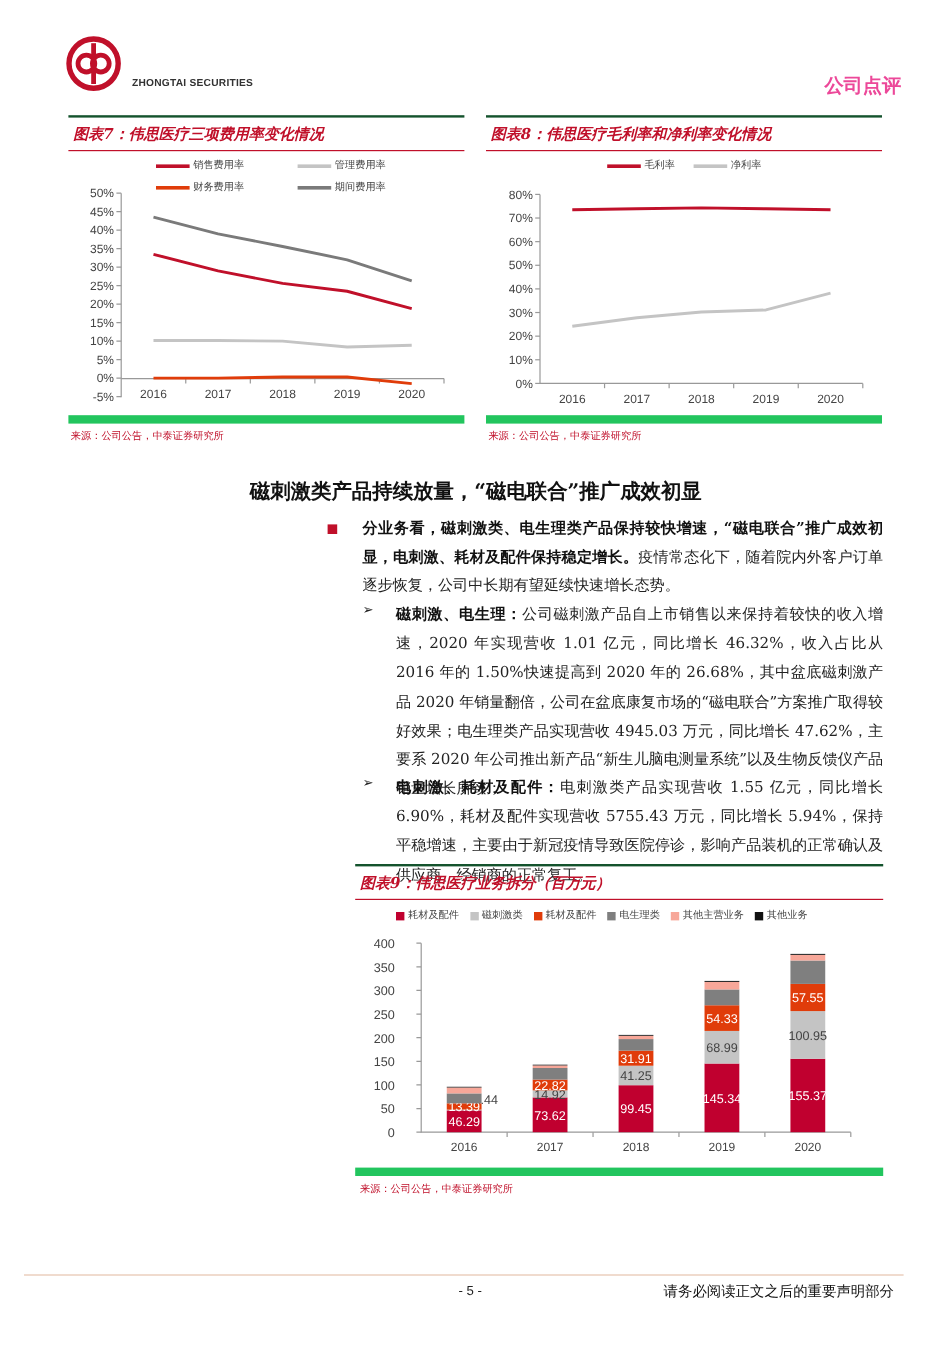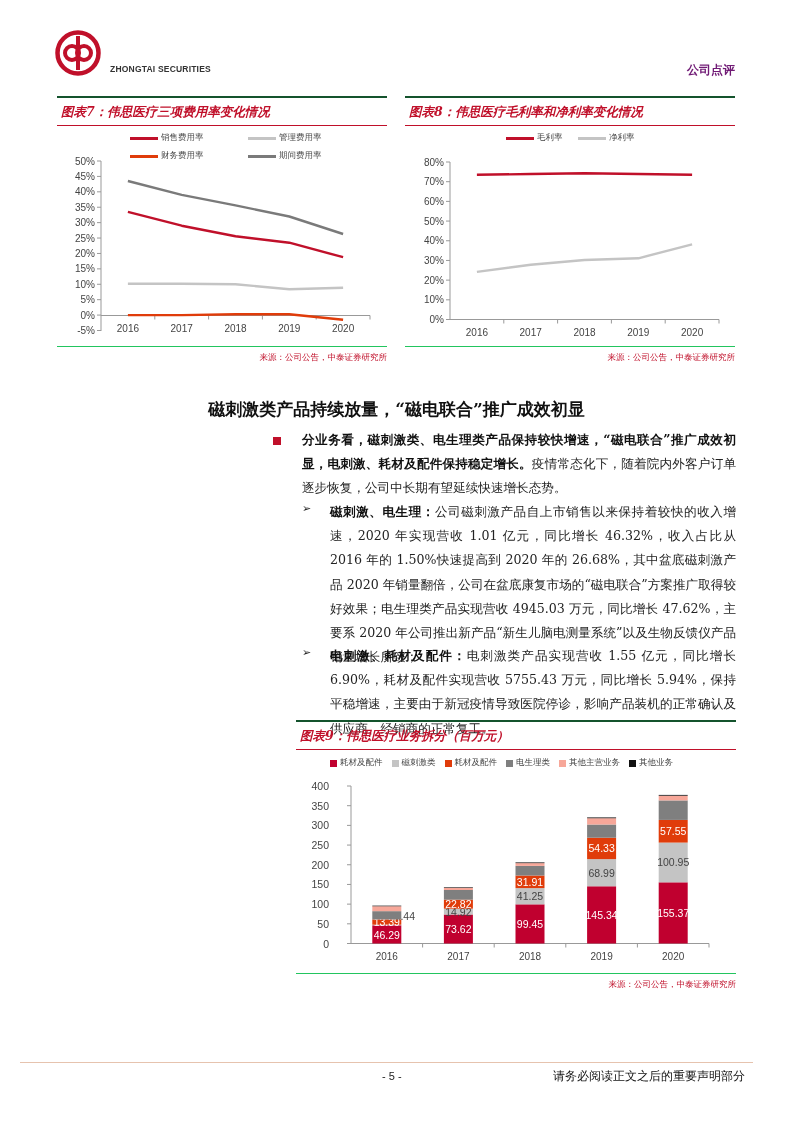--- a/index.html
+++ b/index.html
@@ -6,26 +6,26 @@
   html, body { width: 793px; height: 1122px; background: #ffffff; }
   body { position: relative; font-family: "DejaVu Sans", sans-serif; color: #222; overflow: hidden; }
 
   .abs { position: absolute; }
 
   
   .logo { left: 55px; top: 30px; width: 185px; height: 50px; }
   .logo-mark { position: absolute; left: 0; top: 0; width: 46px; height: 46px; }
   .logo-cn { position: absolute; left: 54px; top: 2px; font-size: 27px; font-weight: bold; color: #c0102a; letter-spacing: 1px; font-family: "DejaVu Sans", sans-serif; }
   .logo-en { position: absolute; left: 55px; top: 34px; font-size: 8.5px; font-weight: bold; color: #333; font-family: "Liberation Sans", sans-serif; letter-spacing: 0.2px; }
-  .doc-type { right: 58px; top: 62px; font-size: 12px; font-weight: bold; color: #701a75; font-family: "DejaVu Serif", serif; }
+  .doc-type { right: 42px; top: 62px; font-size: 16px; font-weight: bold; color: #ec4899; font-family: "DejaVu Serif", serif; }
 
   
   .fig-head { height: 30px; border-top: 2px solid #14532d; border-bottom: 1px solid #c0102a; }
   .fig-head span { display: block; padding-top: 6px; padding-left: 4px; font-size: 12.5px; font-weight: bold; font-style: italic; color: #c0102a; font-family: "DejaVu Serif", serif; }
-  .fig-foot { border-top: 1px solid #22c55e; text-align: right; }
+  .fig-foot { border-top: 7px solid #22c55e; }
   .src { font-size: 8.5px; color: #c0102a; font-family: "DejaVu Serif", serif; }
 
   
   .leg { font-size: 8.5px; color: #444; display: flex; align-items: center; font-family: "DejaVu Serif", serif; }
   .leg .ln { display: inline-block; width: 28px; height: 3px; margin-right: 3px; }
   .leg .sq { display: inline-block; width: 7px; height: 7px; margin-right: 3px; }
 
   svg text { font-family: "Liberation Sans", sans-serif; }
 
   .section-title { left: 0; width: 793px; top: 398px; text-align: center; font-size: 17px; font-weight: bold; color: #111; font-family: "DejaVu Serif", serif; }

